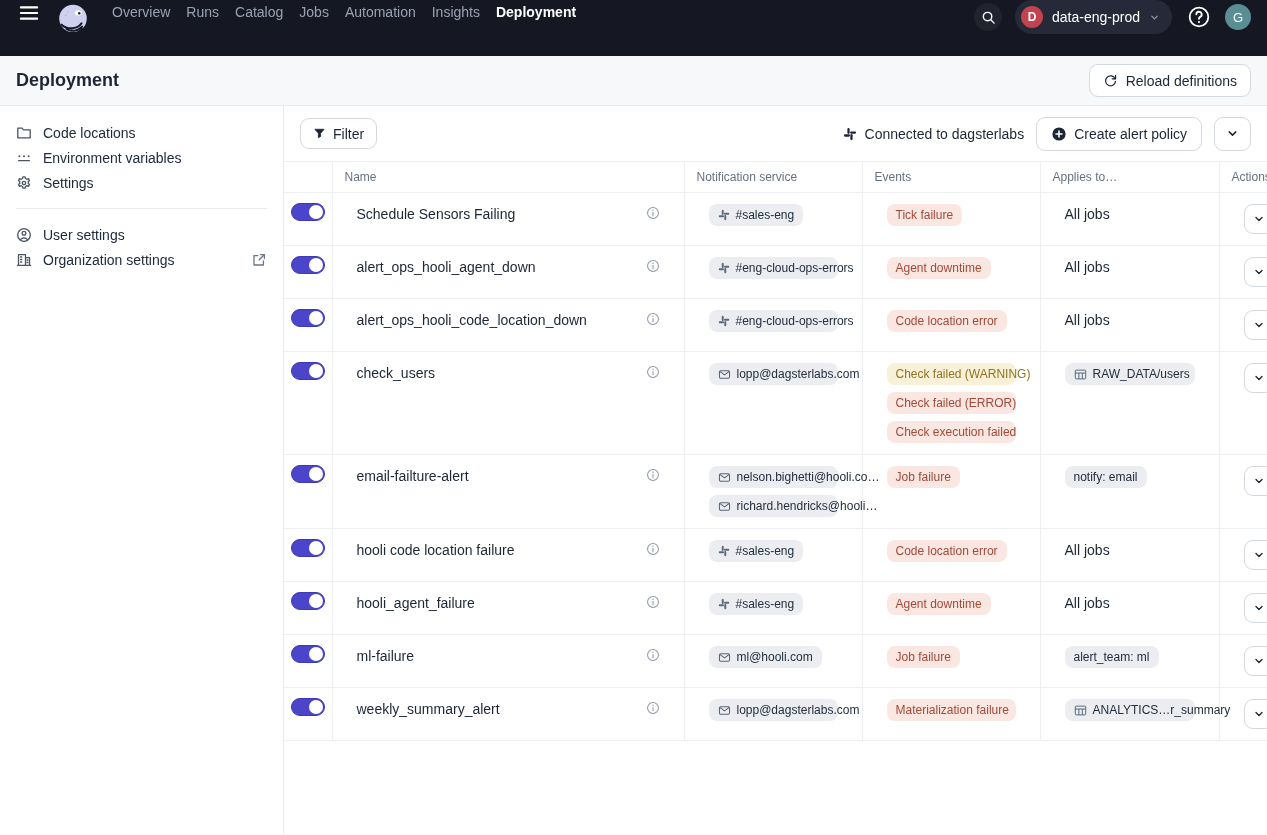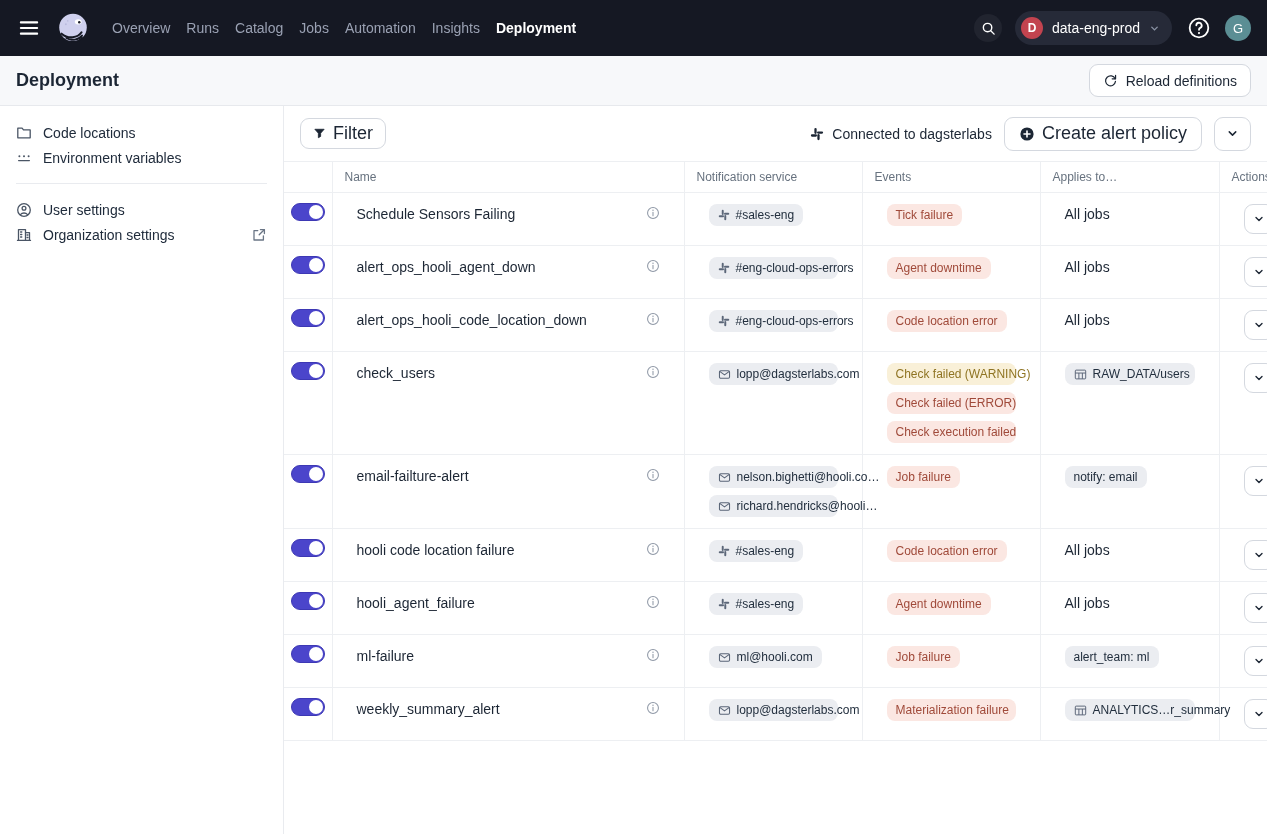--- a/index.html
+++ b/index.html
@@ -8,21 +8,21 @@
     --chip-yellow-bg:#f9f0d8; --chip-yellow-fg:#8f7423;
     --border:#e9ebef; --btn-border:#d4d8df; --ink:#1c2634; --muted:#67727f;
   }
   *{box-sizing:border-box}
   html,body{margin:0;padding:0}
   body{width:1267px;height:835px;overflow:hidden;background:#fff;color:var(--ink);
        font-family:"Liberation Sans",sans-serif;font-size:14px;}
   svg{display:block}
 
   
-  .topnav{height:56px;background:var(--nav-bg);display:flex;align-items:center;padding:0 16px;}
+  .topnav{height:56px;background:var(--nav-bg);display:flex;align-items:flex-start;padding:0 16px;}
   .hamburger{width:26px;height:26px;color:#fff;margin-right:12px;cursor:pointer;display:grid;place-items:center}
   .logo{width:38px;height:38px;margin-right:20px}
   .nav-items{display:flex;align-items:center;gap:16px}
   .nav-item{color:#9aa1b3;font-size:14px;cursor:pointer;padding:4px 0;white-space:nowrap}
   .nav-item.active{color:#fff;font-weight:700}
   .topnav-right{margin-left:auto;display:flex;align-items:center;gap:13px}
   .search-btn{width:28px;height:28px;border-radius:50%;background:#21242f;color:#fff;display:grid;place-items:center;cursor:pointer}
   .switcher{height:34px;border-radius:17px;background:#262a38;display:flex;align-items:center;gap:9px;padding:0 12px 0 6px;color:#fff;cursor:pointer}
   .switcher-badge{width:22px;height:22px;border-radius:50%;background:#c2434f;color:#fff;font-size:12px;font-weight:700;display:grid;place-items:center}
   .switcher-chevron{color:#8b93a5}
@@ -43,21 +43,21 @@
     color:#202c3c;cursor:pointer;white-space:nowrap}
   .side-item .sicon{color:#4a5565;flex:none;display:grid;place-items:center;width:16px}
   .side-item.active{background:var(--selected-bg);color:var(--selected-fg)}
   .side-item.active .sicon{color:var(--selected-fg)}
   .side-item .ext{margin-left:auto;color:#6a7585}
   .side-divider{height:1px;background:var(--border);margin:13px 16px}
 
   .main{flex:1;min-width:0;display:flex;flex-direction:column}
   .toolbar{height:55px;display:flex;align-items:center;padding:0 16px}
   .btn{display:inline-flex;align-items:center;gap:7px;background:#fff;border:1px solid var(--btn-border);
-       border-radius:9px;color:var(--ink);font-size:18px;cursor:pointer;font-family:"Liberation Sans",sans-serif}
+       border-radius:9px;color:var(--ink);font-size:14px;cursor:pointer;font-family:"Liberation Sans",sans-serif}
   .filter-btn{height:31px;padding:0 12px}
   .toolbar-right{margin-left:auto;display:flex;align-items:center;gap:12px}
   .connected{display:flex;align-items:center;gap:8px;color:var(--ink)}
   .create-btn{height:34px;padding:0 14px}
   .more-btn{width:37px;height:34px;justify-content:center;gap:0}
 
   
   table{width:100%;border-collapse:collapse;table-layout:fixed}
   th{font-weight:400;font-size:12px;color:var(--muted);text-align:left;padding:8px 12px;
      border:1px solid #edeff2;border-left:none}
@@ -167,20 +167,29 @@
           <span class="sicon">
             <svg width="16" height="16" viewBox="0 0 16 16" fill="none" stroke="currentColor" stroke-width="1.3" stroke-linecap="round" stroke-linejoin="round">
               <circle cx="3.4" cy="6.2" r="1" fill="currentColor" stroke="none"></circle>
               <circle cx="8" cy="6.2" r="1" fill="currentColor" stroke="none"></circle>
               <circle cx="12.6" cy="6.2" r="1" fill="currentColor" stroke="none"></circle>
               <path d="M2.6 10.6h10.8"></path>
             </svg>
           </span>
           <span>Environment variables</span>
         </div>
+        <div class="side-item">
+          <span class="sicon">
+            <svg width="16" height="16" viewBox="0 0 16 16" fill="none" stroke="currentColor" stroke-width="1.3" stroke-linecap="round" stroke-linejoin="round">
+              <path d="M6.9 1.9h2.2l.3 1.6c.5.2 1 .4 1.4.8l1.6-.6 1.1 1.9-1.3 1.1a4.8 4.8 0 0 1 0 1.6l1.3 1.1-1.1 1.9-1.6-.6c-.4.4-.9.6-1.4.8l-.3 1.6H6.9l-.3-1.6a4.8 4.8 0 0 1-1.4-.8l-1.6.6-1.1-1.9 1.3-1.1a4.8 4.8 0 0 1 0-1.6L2.5 5.6l1.1-1.9 1.6.6c.4-.4.9-.6 1.4-.8z"></path>
+              <circle cx="8" cy="8" r="1.7"></circle>
+            </svg>
+          </span>
+          <span>Settings</span>
+        </div>
       </div>
     <div class="side-divider"></div>
     <div id="side-footer">
         <div class="side-item">
           <span class="sicon">
             <svg width="16" height="16" viewBox="0 0 16 16" fill="none" stroke="currentColor" stroke-width="1.3" stroke-linecap="round" stroke-linejoin="round">
               <circle cx="8" cy="8" r="6.3"></circle>
               <circle cx="8" cy="6.3" r="1.9"></circle>
               <path d="M4.4 12.7a4.7 4.7 0 0 1 7.2 0"></path>
             </svg>

